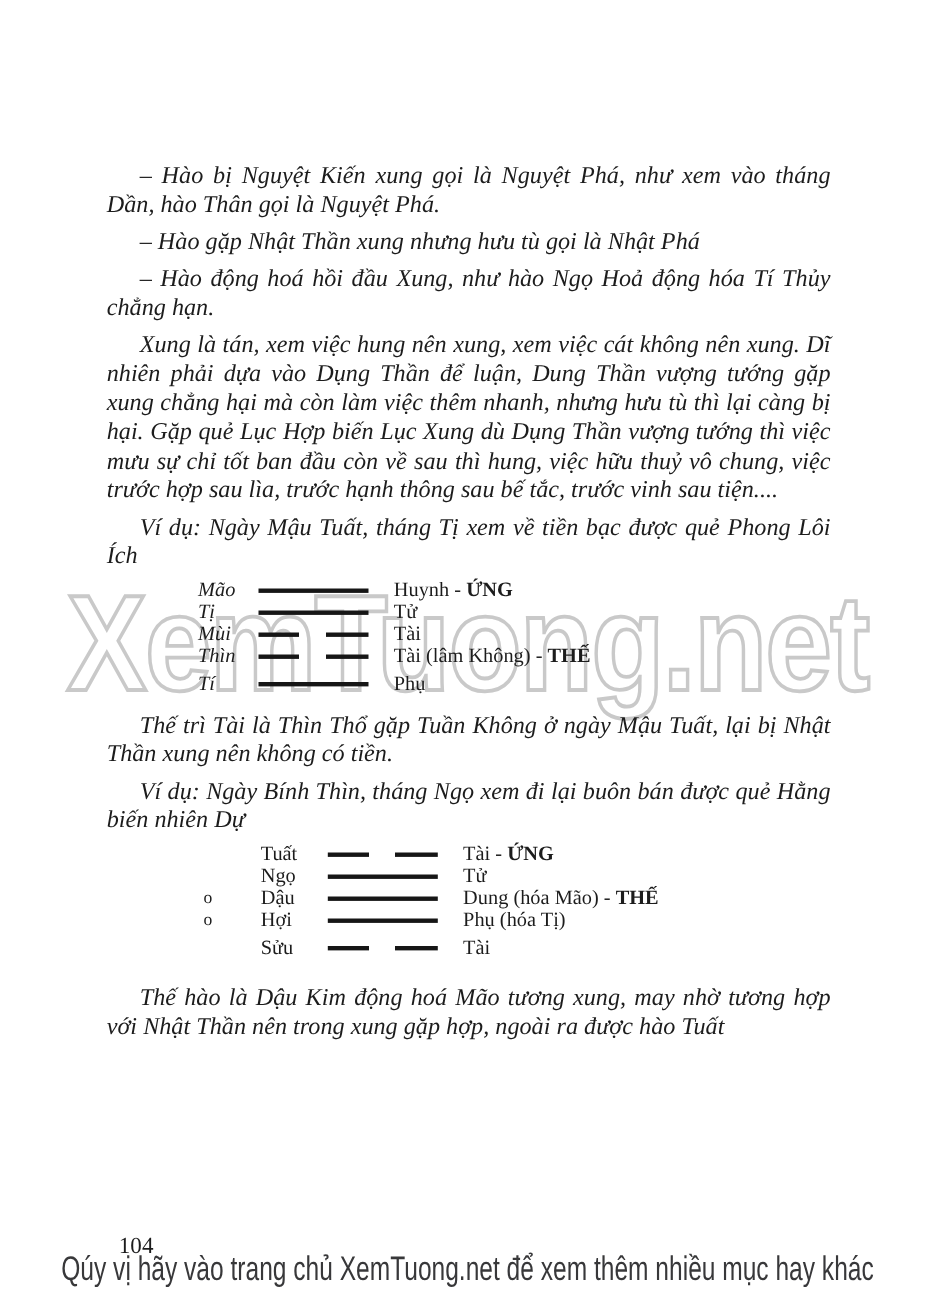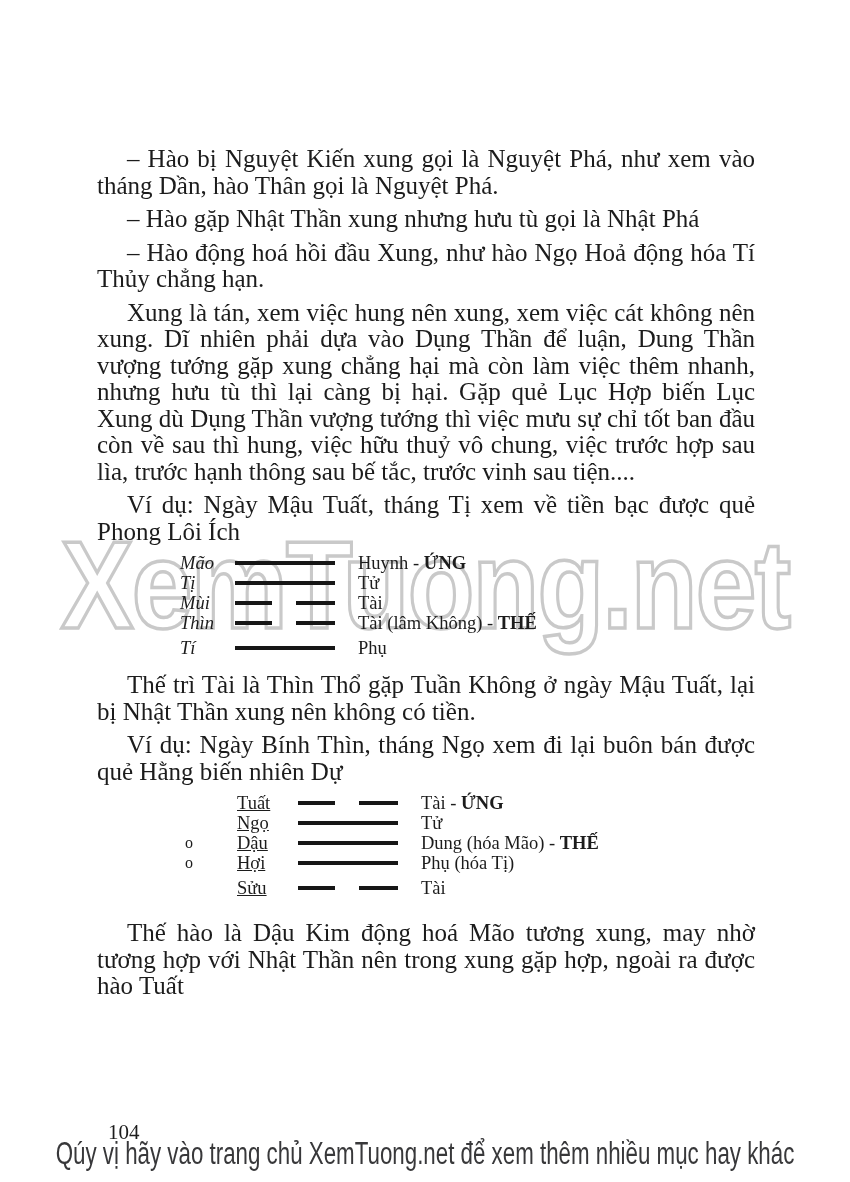--- a/index.html
+++ b/index.html
@@ -14,35 +14,35 @@
     white-space:nowrap;
     font-family:"Liberation Sans",sans-serif;font-weight:bold;
     font-size:124px;letter-spacing:-2px;
     color:#ffffff;
     -webkit-text-stroke:3.5px #c9c9c9;
   }
 
   .content{position:relative;z-index:1;padding:146px 95px 0 97px;width:658px;}
 
   p.para{margin:0 0 7px 0;text-indent:30px;text-align:justify;
-         font-size:25px;line-height:26.5px;}
+         font-size:22px;line-height:26.5px;font-style:italic;}
   p.para.tight{margin-bottom:5px;}
 
   
   .hexagram{font-size:18.5px;line-height:20px;}
   .hexagram-1{margin:8px 0 14px 83px;}
   .hexagram-2{margin:8px 0 22px 88px;}
   .hex-row{display:flex;align-items:center;height:20px;}
   .hex-row:last-child{margin-top:5px;}
   .hex-marker{display:inline-block;font-size:16px;}
   .hexagram-1 .hex-marker{width:0;overflow:hidden;}
   .hexagram-2 .hex-marker{width:52px;}
   .hex-branch{display:inline-block;}
   .hexagram-1 .hex-branch{width:55px;font-style:italic;}
-  .hexagram-2 .hex-branch{width:61px;text-decoration:underline;}
+  .hexagram-2 .hex-branch{width:61px;}
   .hex-line{display:inline-block;width:100px;height:4px;background:#161616;}
   .hex-line[data-line="broken"]{
     background:linear-gradient(90deg,#161616 0 37%,transparent 37% 61%,#161616 61% 100%);
   }
   .hex-label{margin-left:23px;white-space:nowrap;}
   .hex-label b{font-weight:bold;}
 
   .page-number{position:absolute;left:108px;top:1120px;z-index:1;
                font-size:21px;color:#1c1c1c;}
   .footer-note{position:absolute;top:1136px;left:50%;z-index:1;

